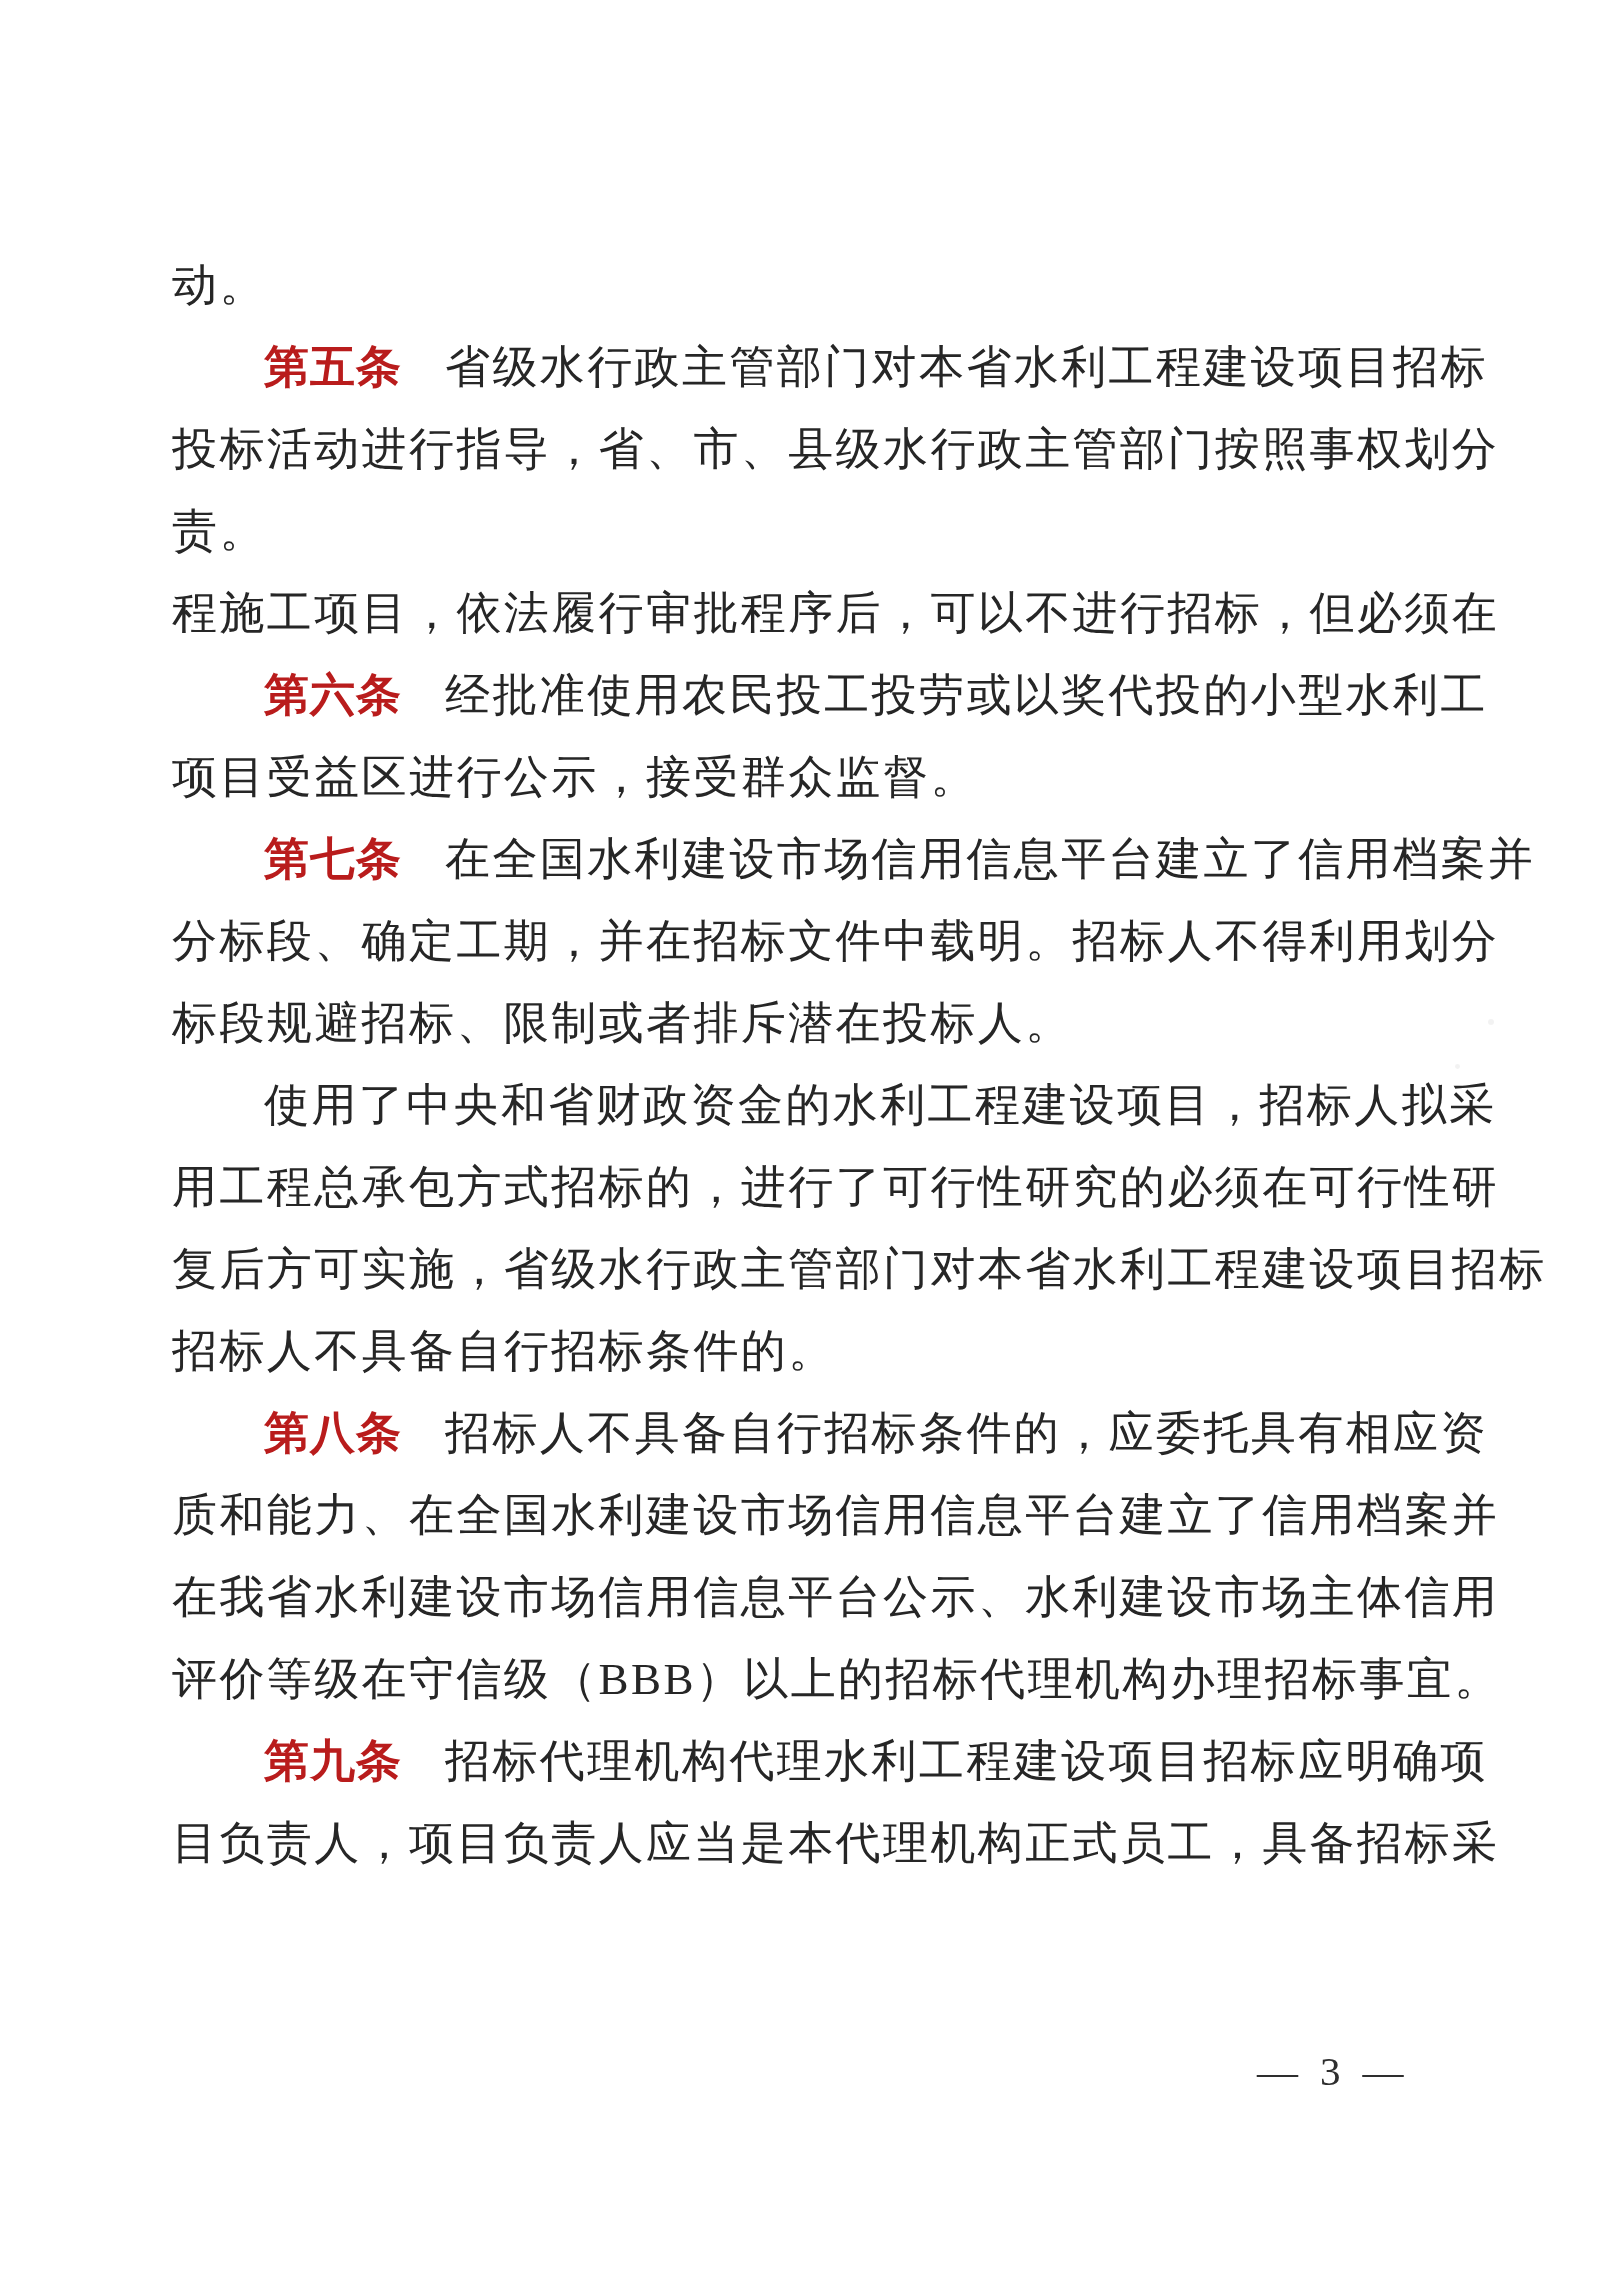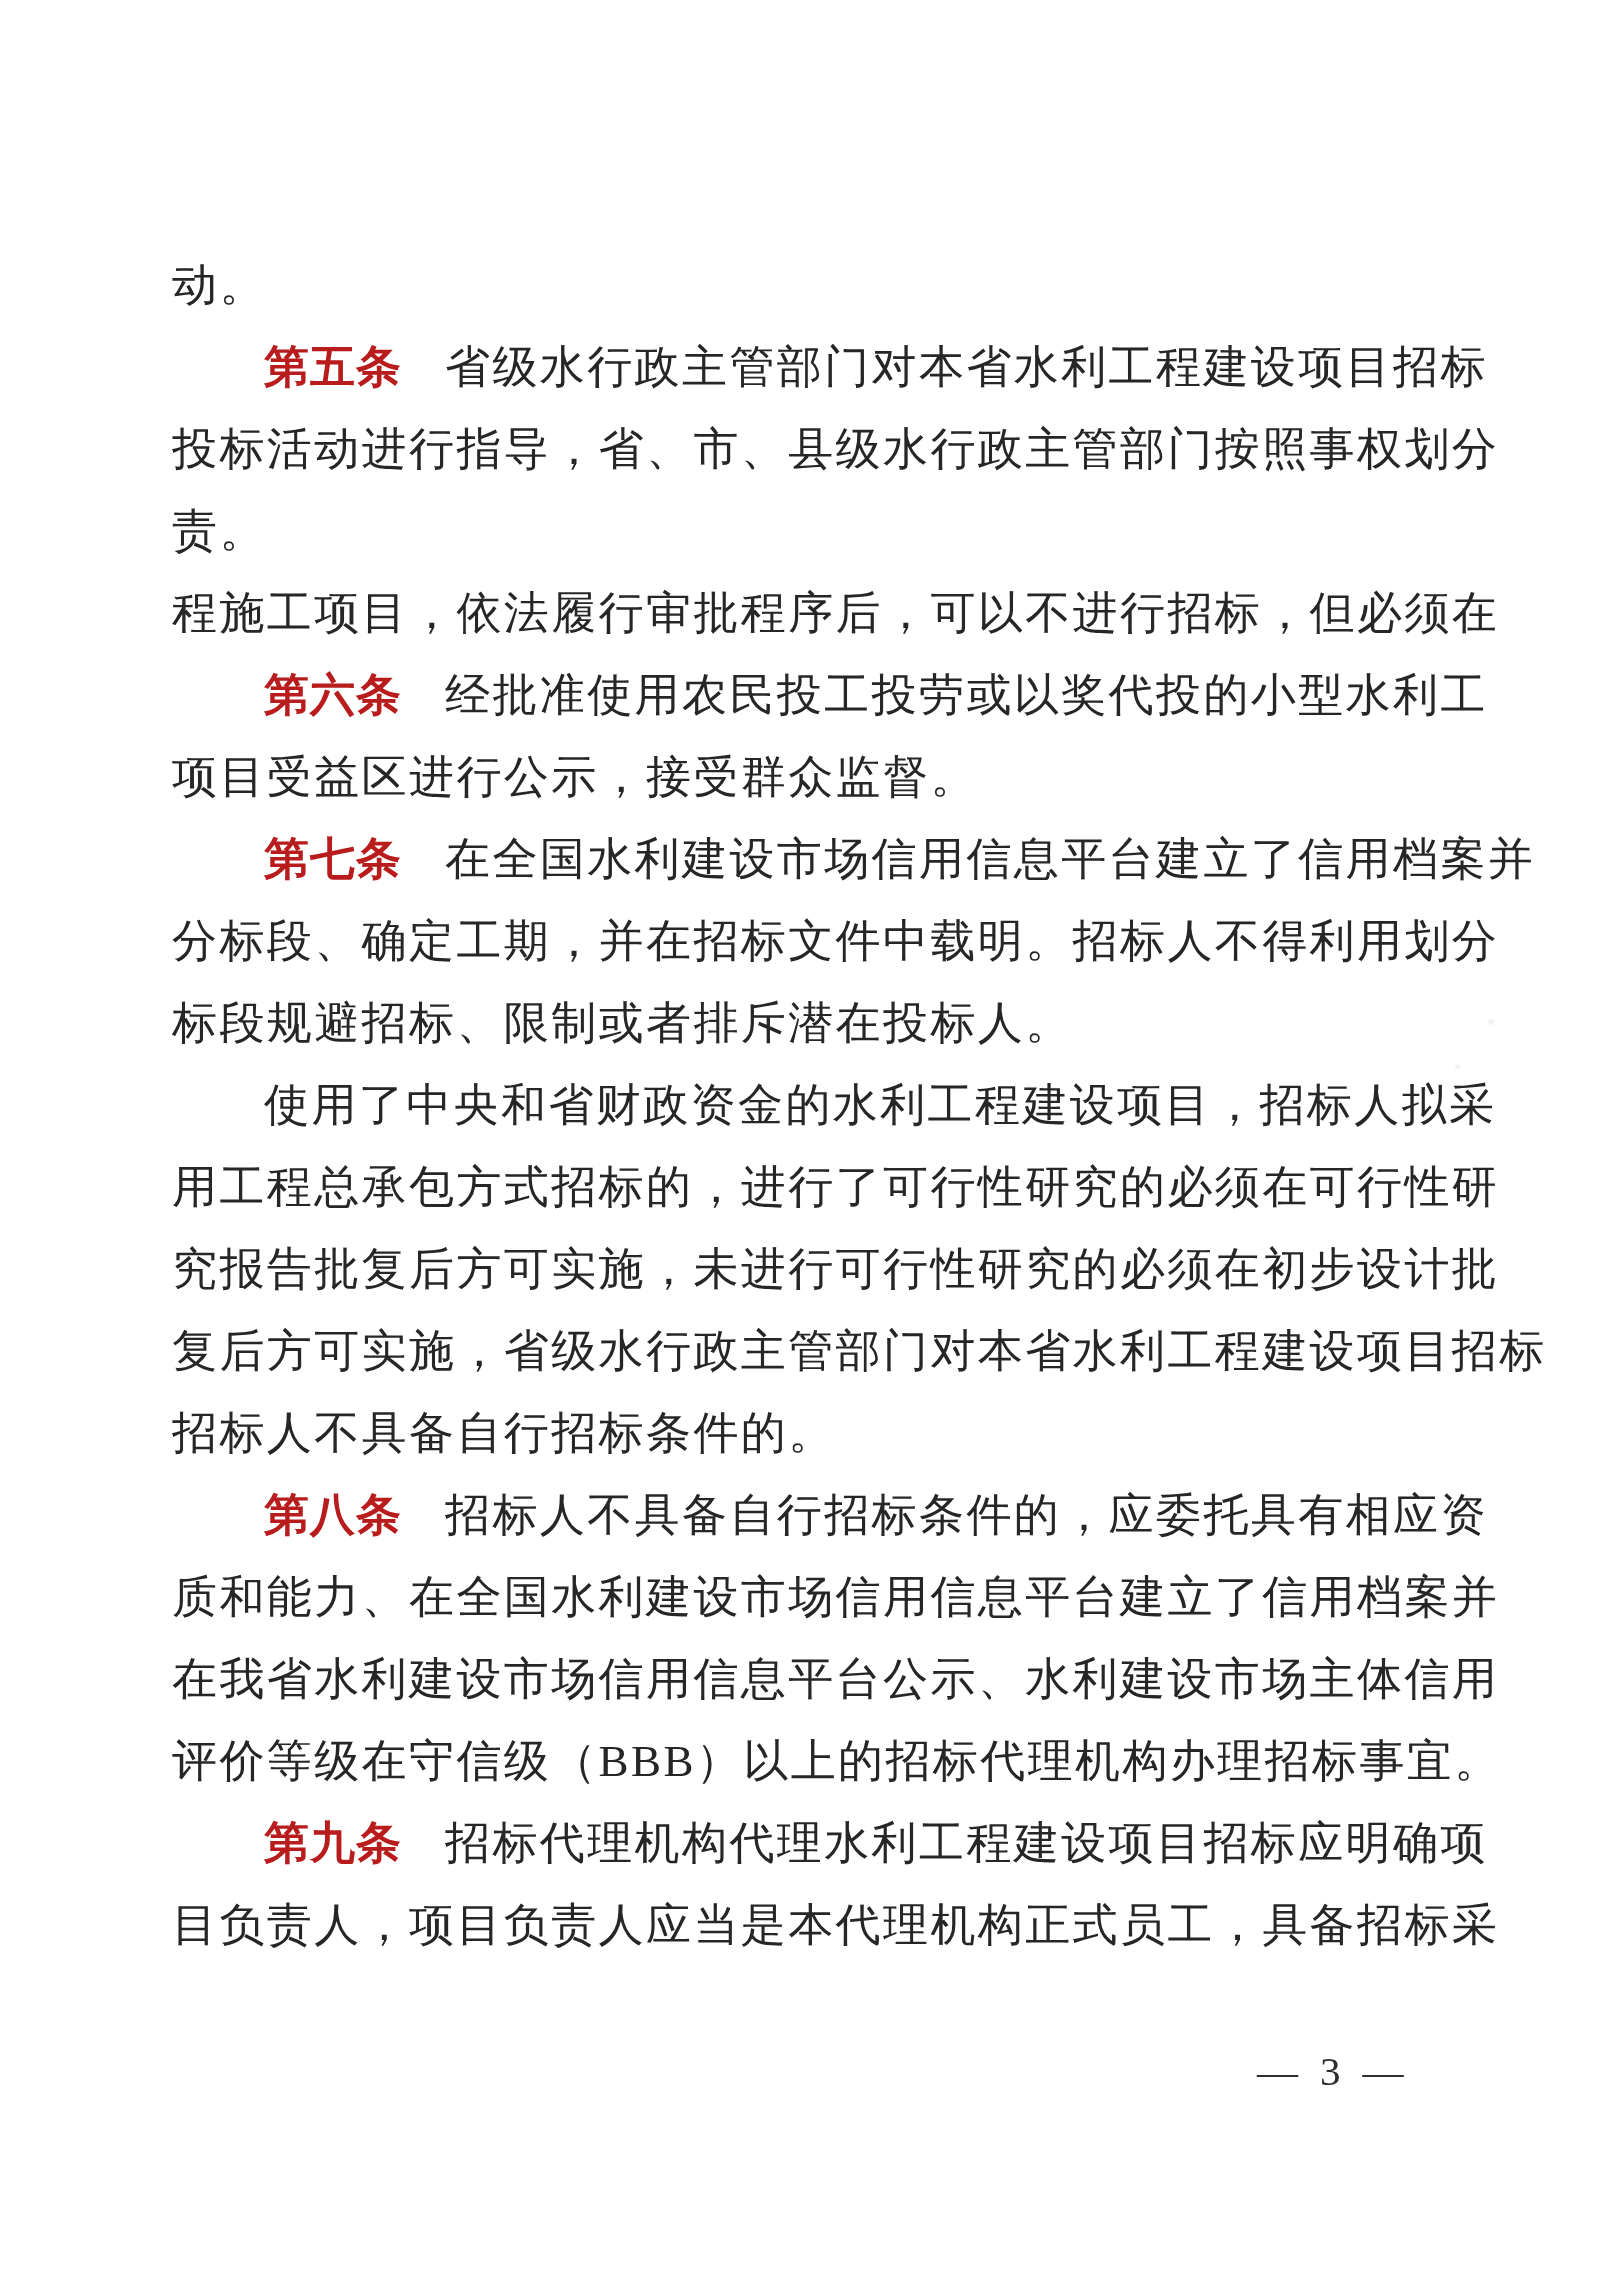--- a/index.html
+++ b/index.html
@@ -80,21 +80,20 @@
     <div class="line indent"><span class="hd">第七条</span><span class="gap"></span><span>在全国水利建设市场信用信息平台建立了信用档案并</span></div>
 
     <div class="line"><span>分标段、确定工期，并在招标文件中载明。招标人不得利用划分</span></div>
 
     <div class="line"><span>标段规避招标、限制或者排斥潜在投标人。</span></div>
 
     <div class="line indent"><span>使用了中央和省财政资金的水利工程建设项目，招标人拟采</span></div>
 
     <div class="line"><span>用工程总承包方式招标的，进行了可行性研究的必须在可行性研</span></div>
 
-    <div class="line"><span>究报告批复后方可实施，未进行可行性研究的必须在初步设计批</span></div>
 
     <div class="line"><span>复后方可实施，省级水行政主管部门对本省水利工程建设项目招标</span></div>
 
     <div class="line"><span>招标人不具备自行招标条件的。</span></div>
 
     <div class="line indent"><span class="hd">第八条</span><span class="gap"></span><span>招标人不具备自行招标条件的，应委托具有相应资</span></div>
 
     <div class="line"><span>质和能力、在全国水利建设市场信用信息平台建立了信用档案并</span></div>
 
     <div class="line"><span>在我省水利建设市场信用信息平台公示、水利建设市场主体信用</span></div>

